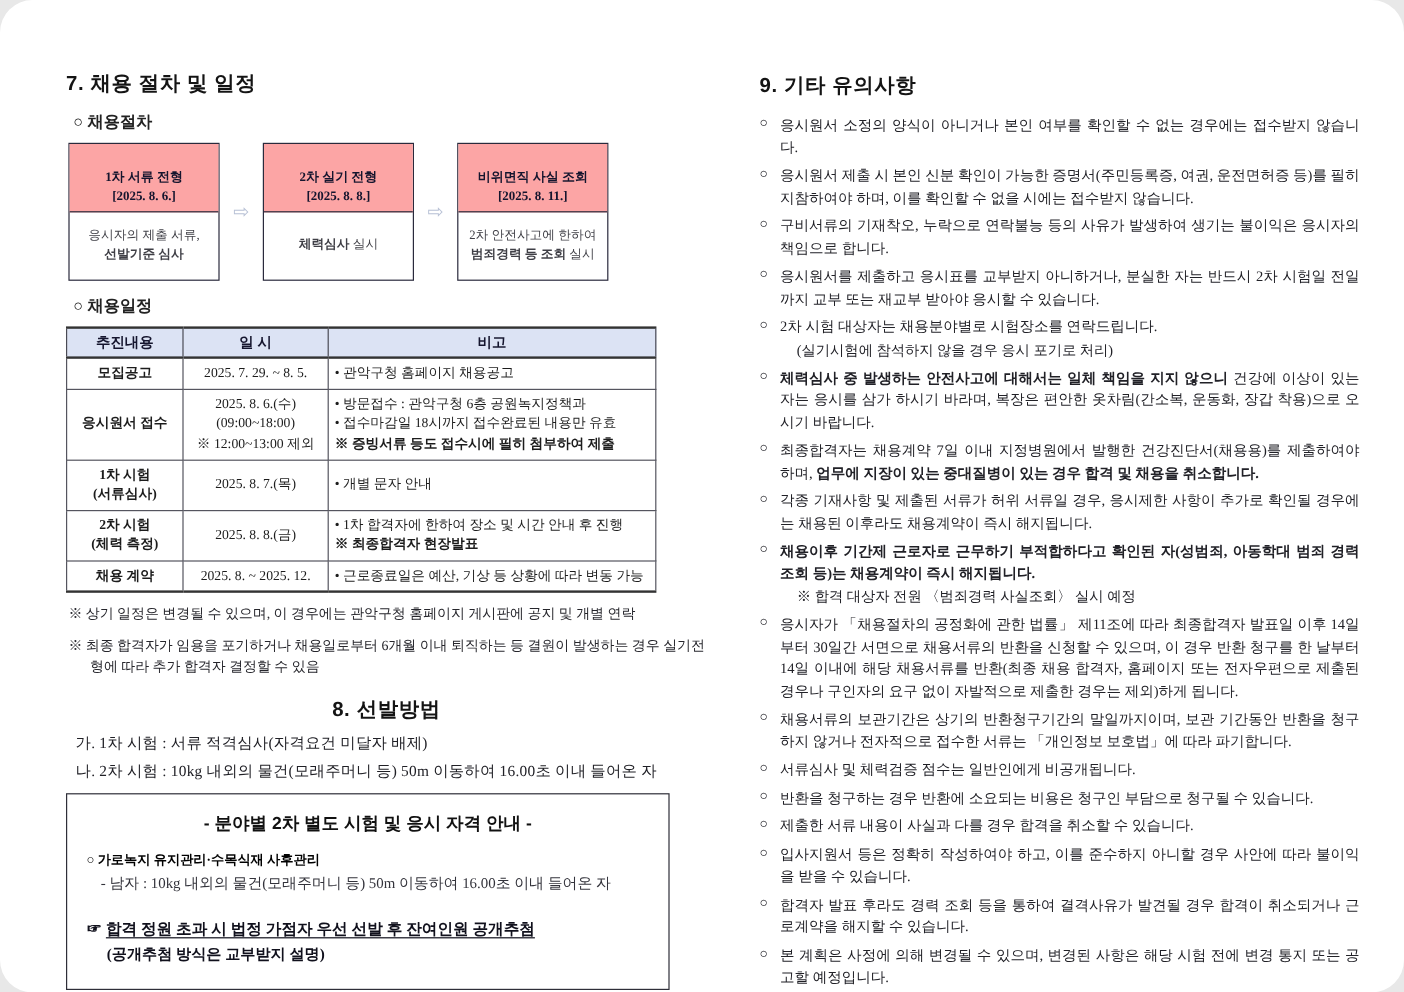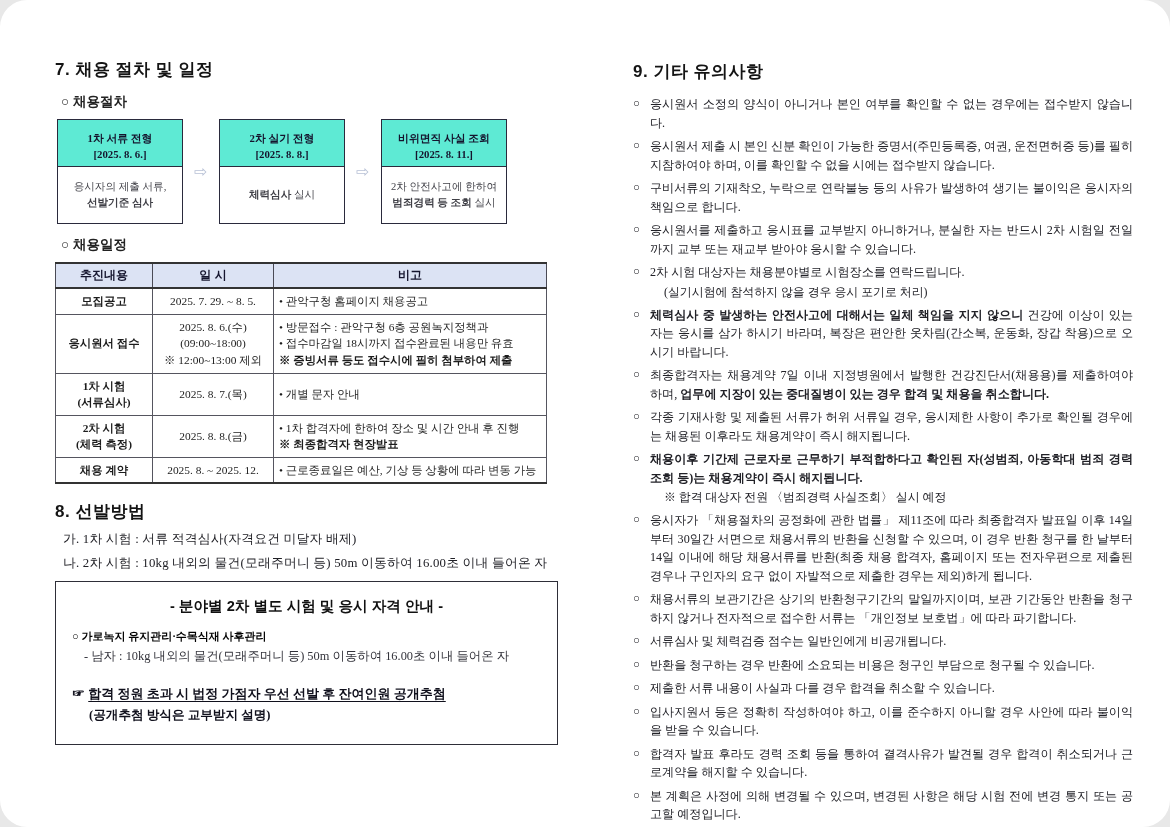--- a/index.html
+++ b/index.html
@@ -10,22 +10,22 @@
   .col-right{left:633px;top:60px;width:500px;}
 
   .sec-title{font-family:"Liberation Sans","DejaVu Sans",sans-serif;font-size:17px;font-weight:bold;
              color:#141414;margin:0 0 8px 0;letter-spacing:0.5px;}
   .sub-title{font-family:"Liberation Sans","DejaVu Sans",sans-serif;font-size:13.5px;font-weight:bold;
              margin:12px 0 8px 6px;color:#222;}
 
   
   .flow{display:flex;align-items:stretch;margin:4px 0 2px 2px;}
   .fbox{width:124px;border:1.6px solid #2a2a3c;background:#fff;display:flex;flex-direction:column;}
-  .fbox-head{background:#5eead4;border-bottom:1.6px solid #2a2a3c;text-align:center;
-             padding:10px 1px 4px;font-weight:bold;font-size:10.8px;line-height:1.5;color:#15152e;}
+  .fbox-head{background:#fca5a5;border-bottom:1.6px solid #2a2a3c;text-align:center;
+             padding:20px 1px 4px;font-weight:bold;font-size:10.8px;line-height:1.5;color:#15152e;}
   .fbox-body{flex:1;min-height:46px;display:flex;flex-direction:column;justify-content:center;
              text-align:center;font-size:10.6px;line-height:1.55;padding:5px 2px;color:#3f3f46;}
   .farrow{width:36px;display:flex;align-items:center;justify-content:center;
           color:#b9c2d6;font-size:16px;font-family:"DejaVu Sans",sans-serif;}
 
   
   table.sched{border-collapse:collapse;width:492px;margin-top:2px;}
   table.sched th{background:#dce3f4;border:1px solid #4a4a55;border-top:2px solid #333;
                  border-bottom:2px solid #333;font-size:12px;padding:3px 14px;color:#15152e;
                  font-family:"Liberation Sans","DejaVu Sans",sans-serif;}
@@ -168,22 +168,26 @@
             <td class="c2">
               <div>2025. 8. ~ 2025. 12.</div>
             </td>
             <td class="c3">
               <div>• 근로종료일은 예산, 기상 등 상황에 따라 변동 가능</div>
             </td>
           </tr>
         </tbody>
     </table>
 
-
-    <div class="sec-title" style="margin-top:16px;">8. 선발방법</div>
+    <div>
+        <div class="footnote">※ 상기 일정은 변경될 수 있으며, 이 경우에는 관악구청 홈페이지 게시판에 공지 및 개별 연락</div>
+        <div class="footnote">※ 최종 합격자가 임용을 포기하거나 채용일로부터 6개월 이내 퇴직하는 등 결원이 발생하는 경우 실기전형에 따라 추가 합격자 결정할 수 있음</div>
+      </div>
+
+    <div class="sec-title" style="margin-top:16px;text-align:center;">8. 선발방법</div>
     <div>
         <div class="sec8-line">가. 1차 시험 : 서류 적격심사(자격요건 미달자 배제)</div>
         <div class="sec8-line">나. 2차 시험 : 10kg 내외의 물건(모래주머니 등) 50m 이동하여 16.00초 이내 들어온 자</div>
       </div>
 
     <div class="box8">
       <div class="box8-title">- 분야별 2차 별도 시험 및 응시 자격 안내 -</div>
       <div class="box8-cat">○ 가로녹지 유지관리·수목식재 사후관리</div>
       <div class="box8-detail">- 남자 : 10kg 내외의 물건(모래주머니 등) 50m 이동하여 16.00초 이내 들어온 자</div>
       <div class="box8-note">

